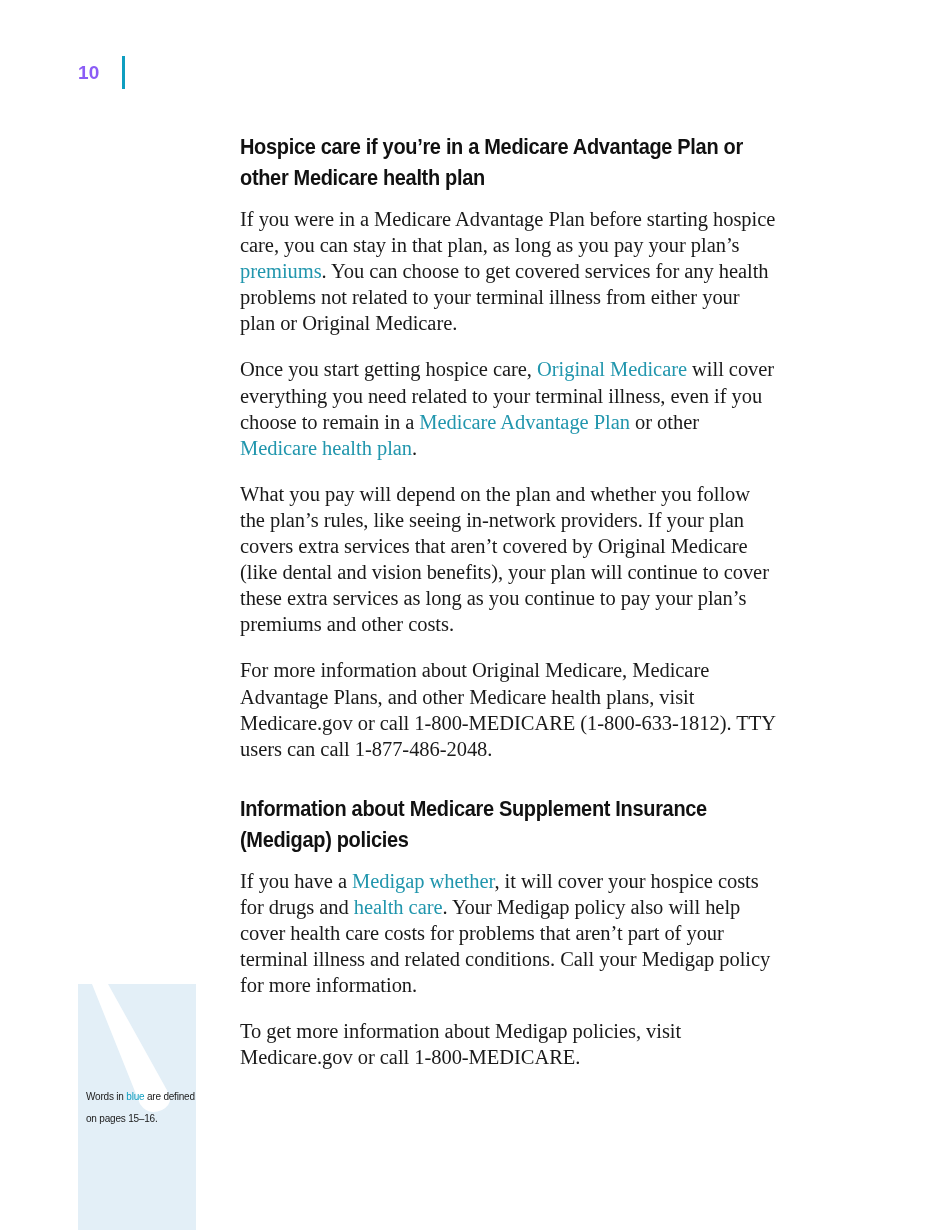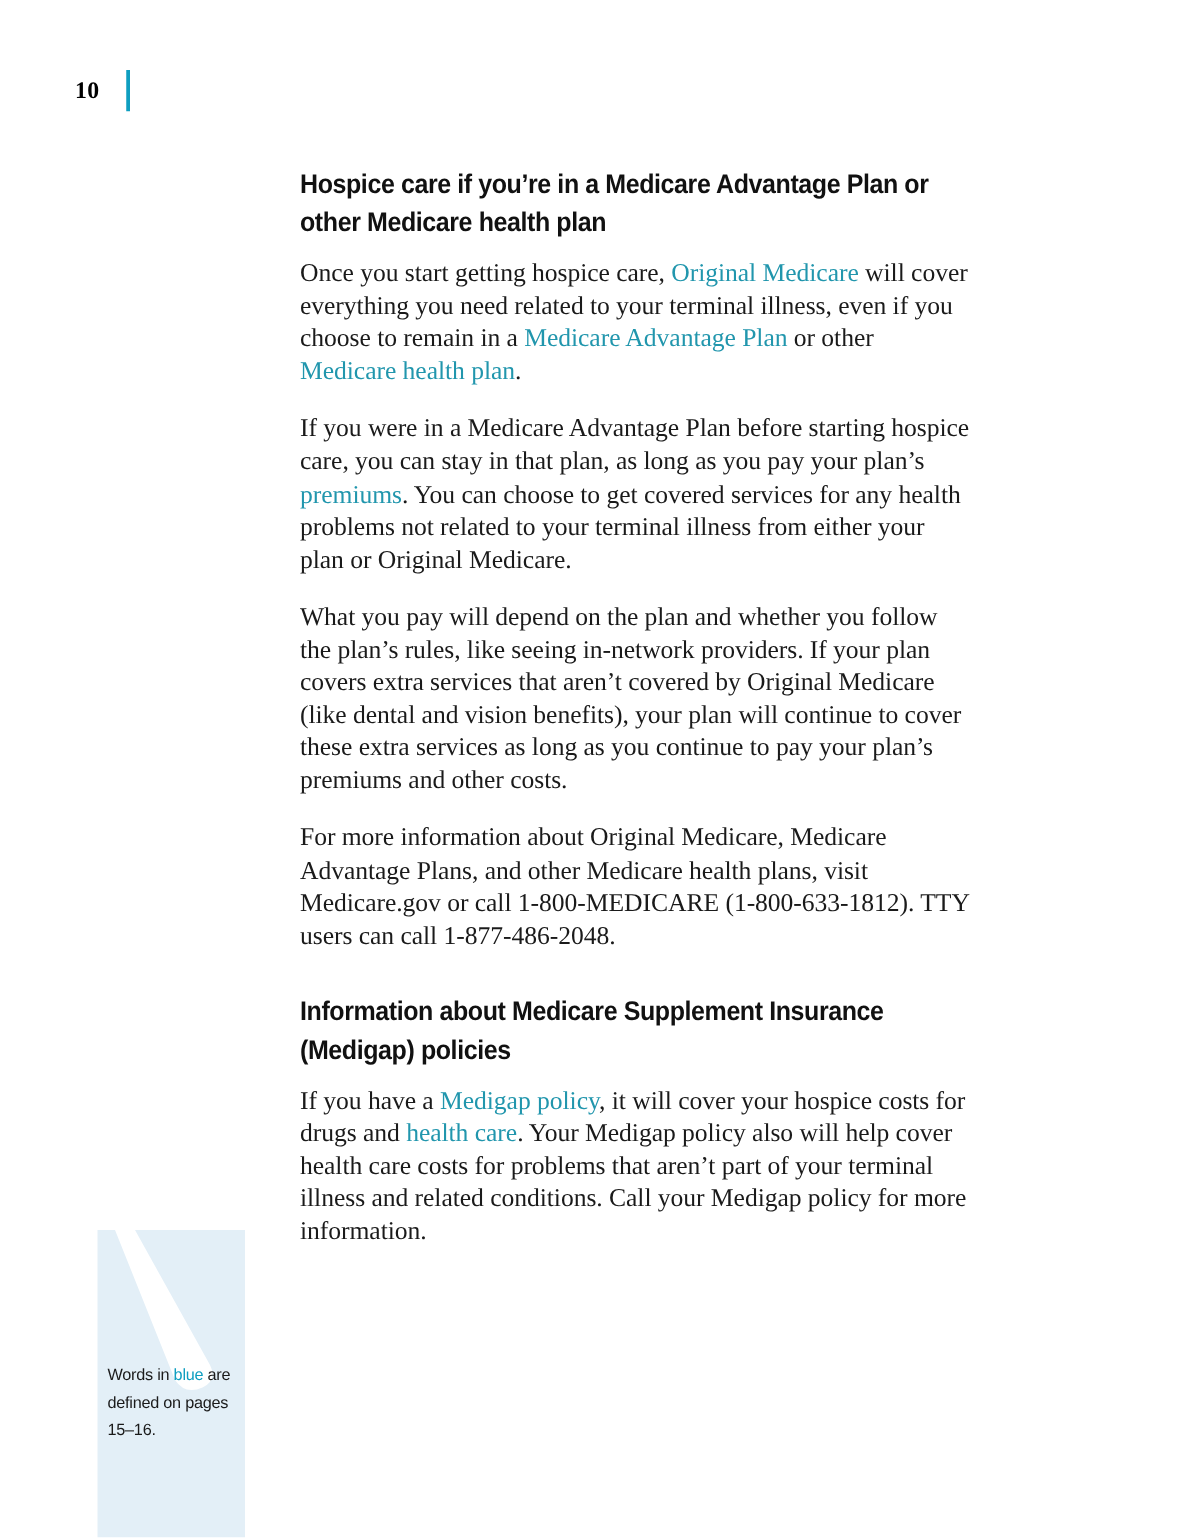--- a/index.html
+++ b/index.html
@@ -19,26 +19,26 @@
   .folio {
     position: absolute;
     left: 0;
     top: 48px;
     width: 200px;
     height: 48px;
     display: flex;
     align-items: center;
   }
   .folio-number {
-    font-family: Liberation Serif, serif;
+    font-family: Liberation Sans, sans-serif;
     font-weight: bold;
     font-size: 19px;
-    color: #000000;
+    color: #8b5cf6;
     letter-spacing: 0.2px;
-    margin-left: 60px;
+    margin-left: 78px;
     line-height: 1;
   }
   .folio-rule {
     width: 3px;
     height: 33px;
     background: #0e9ec0;
     margin-left: 22px;
   }
 
   
@@ -97,53 +97,54 @@
     width: 118px;
     height: 150px;
     pointer-events: none;
   }
   .callout-text {
     position: absolute;
     left: 8px;
     top: 92px;
     width: 110px;
     font-family: "Liberation Sans", sans-serif;
-    font-size: 13px;
+    font-size: 10px;
     line-height: 22px;
     color: #1a1a1a;
     letter-spacing: -0.2px;
   }
   .callout-text .term {
     color: #0e9ec0;
   }
 </style>
 </head>
 <body>
 
 <div class="folio">
   <span class="folio-number">10</span>
   <span class="folio-rule"></span>
 </div>
 
 <div class="content">
 
   <h2 class="section-heading">Hospice care if you’re in a Medicare Advantage Plan or other Medicare health plan</h2>
 
+  <p class="body-par">If you were in a Medicare Advantage Plan before starting hospice care, you can stay in that plan, as long as you pay your plan’s <span class="term">premiums</span>. You can choose to get covered services for any health problems not related to your terminal illness from either your plan or Original Medicare.</p>
+
   <p class="body-par">Once you start getting hospice care, <span class="term">Original Medicare</span> will cover everything you need related to your terminal illness, even if you choose to remain in a <span class="term">Medicare Advantage Plan</span> or other <span class="term">Medicare health plan</span>.</p>
-
-  <p class="body-par">If you were in a Medicare Advantage Plan before starting hospice care, you can stay in that plan, as long as you pay your plan’s <span class="term">premiums</span>. You can choose to get covered services for any health problems not related to your terminal illness from either your plan or Original Medicare.</p>
 
   <p class="body-par">What you pay will depend on the plan and whether you follow the plan’s rules, like seeing in-network providers. If your plan covers extra services that aren’t covered by Original Medicare (like dental and vision benefits), your plan will continue to cover these extra services as long as you continue to pay your plan’s premiums and other costs.</p>
 
   <p class="body-par">For more information about Original Medicare, Medicare Advantage Plans, and other Medicare health plans, visit Medicare.gov or call 1-800-MEDICARE (1-800-633-1812). TTY users can call 1-877-486-2048.</p>
 
   <h2 class="section-heading second">Information about Medicare Supplement Insurance (Medigap) policies</h2>
 
-  <p class="body-par">If you have a <span class="term">Medigap policy</span>, it will cover your hospice costs for drugs and <span class="term">health care</span>. Your Medigap policy also will help cover health care costs for problems that aren’t part of your terminal illness and related conditions. Call your Medigap policy for more information.</p>
+  <p class="body-par">If you have a <span class="term">Medigap whether</span>, it will cover your hospice costs for drugs and <span class="term">health care</span>. Your Medigap policy also will help cover health care costs for problems that aren’t part of your terminal illness and related conditions. Call your Medigap policy for more information.</p>
 
+  <p class="body-par tight">To get more information about Medigap policies, visit Medicare.gov or call 1-800-MEDICARE.</p>
 
 </div>
 
 <div class="callout">
   <svg class="callout-swoosh" viewBox="0 0 118 150" preserveAspectRatio="none">
     <path d="M 14 0 L 30 0 L 90 108 Q 96 120 84 126 Q 70 132 62 120 Z" fill="#ffffff"></path>
     <path d="M 30 0 L 118 0 L 118 58 Q 104 96 92 112 Q 84 122 76 112 Z" fill="#ffffff" opacity="0"></path>
     <path d="M 34 0 L 118 0 L 118 52 L 96 116 Q 90 126 82 118 Z" fill="#ffffff" opacity="0"></path>
   </svg>
   <p class="callout-text">Words in <span class="term">blue</span> are defined on pages 15–16.</p>

